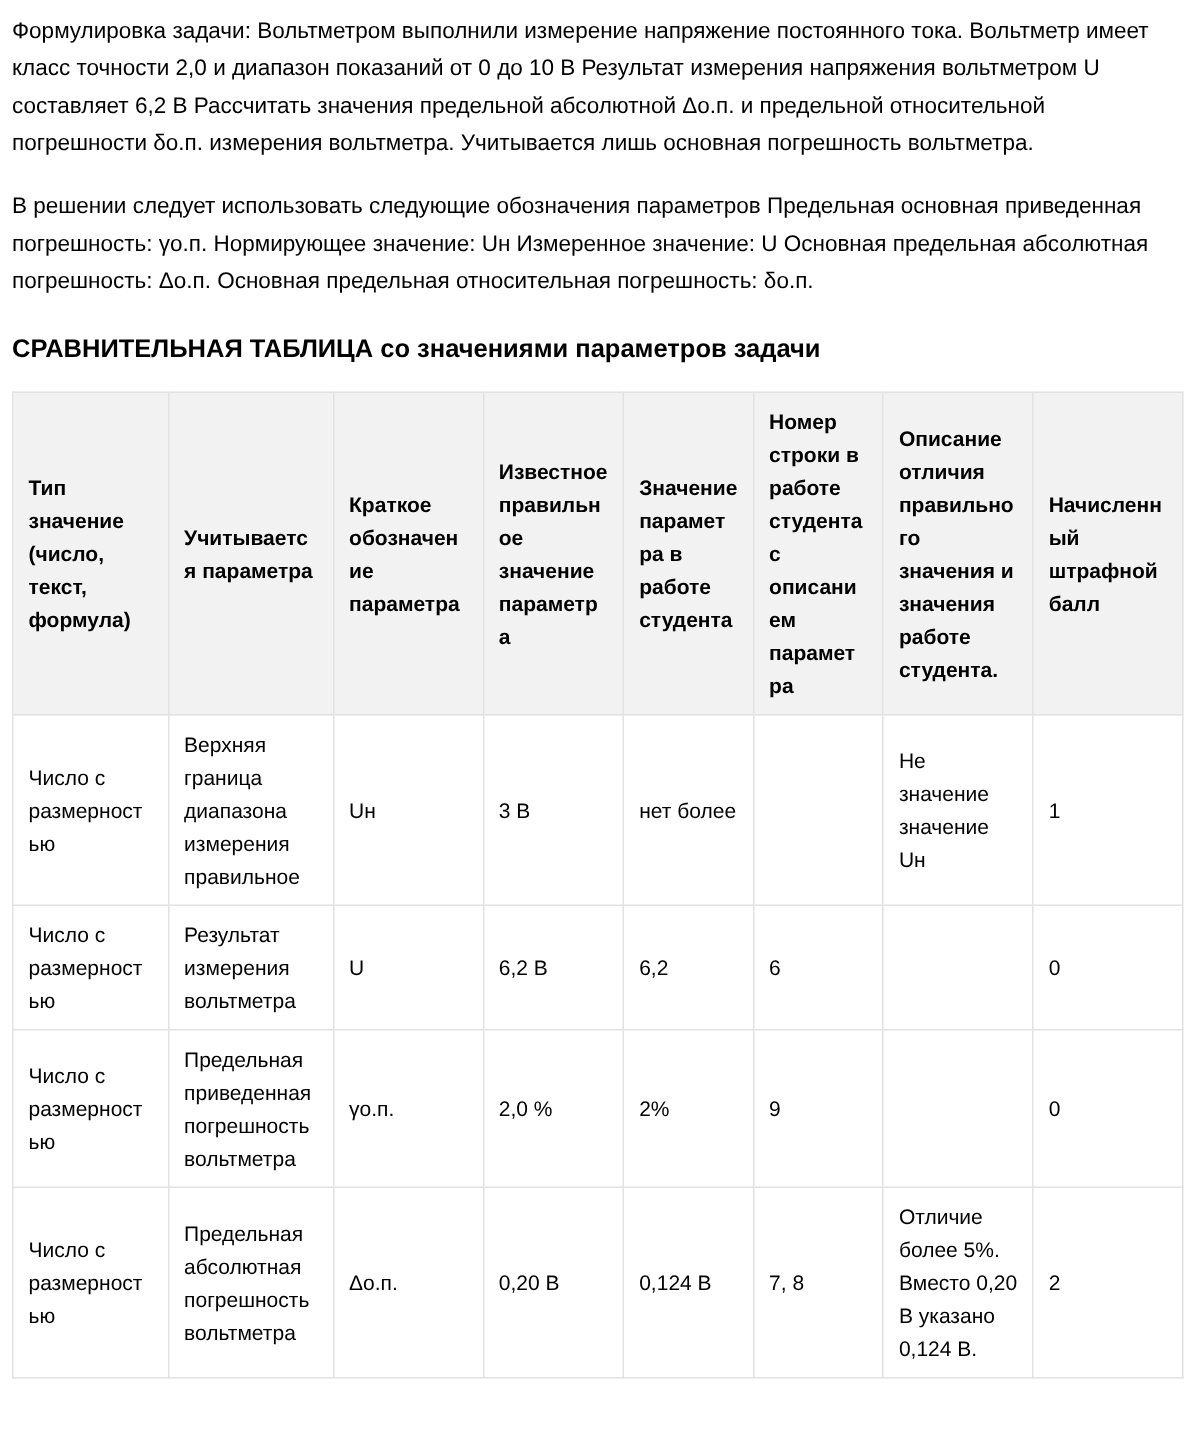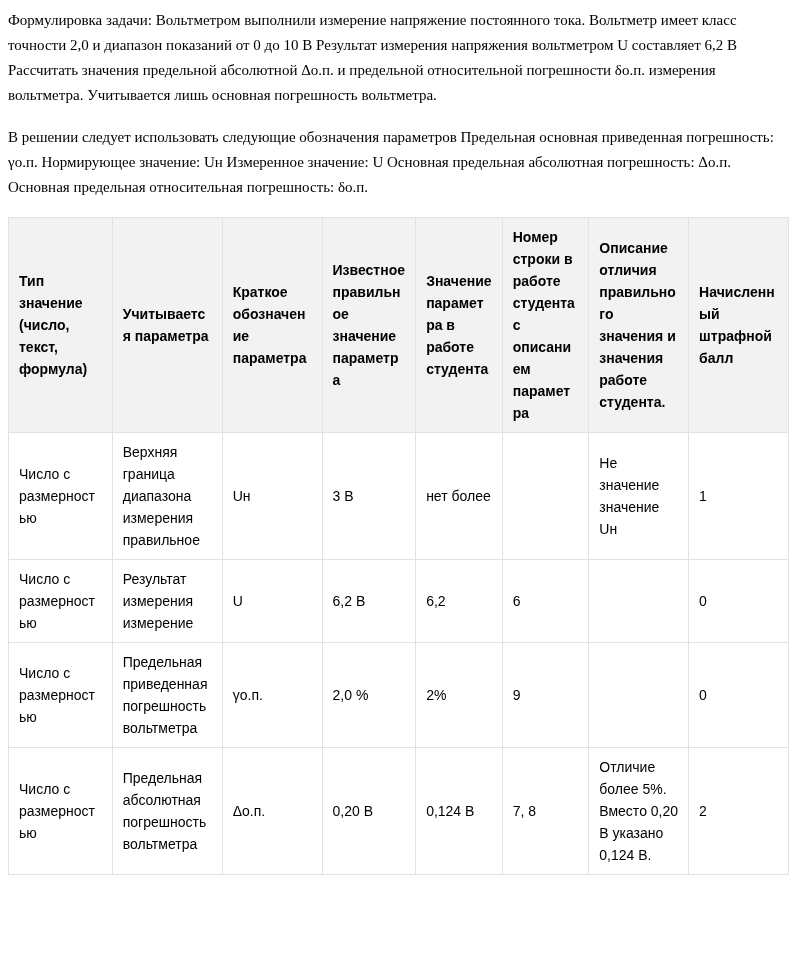--- a/index.html
+++ b/index.html
@@ -11,21 +11,20 @@
   }
   .page {
     width: 797px;
     box-sizing: border-box;
     padding: 8px;
   }
   .para {
     font-size: 15px;
     line-height: 25px;
     margin: 0 0 17px 0;
-    font-family: Liberation Serif, serif;
   }
   .student-line {
     font-size: 15px;
     line-height: 20px;
     margin: 0 0 21px 0;
   }
   .table-title {
     font-size: 17px;
     font-weight: bold;
     line-height: 22px;
@@ -58,20 +57,21 @@
 </head>
 <body>
 
 <div class="page">
 
 
   <p class="para">Формулировка задачи: Вольтметром выполнили измерение напряжение постоянного тока. Вольтметр имеет класс точности 2,0 и диапазон показаний от 0 до 10 В Результат измерения напряжения вольтметром U составляет 6,2 В Рассчитать значения предельной абсолютной Δо.п. и предельной относительной погрешности δо.п. измерения вольтметра. Учитывается лишь основная погрешность вольтметра.</p>
 
   <p class="para">В решении следует использовать следующие обозначения параметров Предельная основная приведенная погрешность: γо.п. Нормирующее значение: Uн Измеренное значение: U Основная предельная абсолютная погрешность: Δо.п. Основная предельная относительная погрешность: δо.п.</p>
 
+  <h2 class="table-title">СРАВНИТЕЛЬНАЯ ТАБЛИЦА со значениями параметров задачи</h2>
 
   <table class="cmp">
     <colgroup>
       <col style="width:13.3%">
       <col style="width:14.1%">
       <col style="width:12.8%">
       <col style="width:12.0%">
       <col style="width:11.1%">
       <col style="width:11.1%">
       <col style="width:12.8%">
@@ -95,21 +95,21 @@
         <td>Верхняя граница диапазона измерения правильное</td>
         <td>Uн</td>
         <td>3 В</td>
         <td>нет более</td>
         <td></td>
         <td>Не значение значение Uн</td>
         <td>1</td>
       </tr>
       <tr class="r1">
         <td>Число с размерностью</td>
-        <td>Результат измерения измерение</td>
+        <td>Результат измерения вольтметра</td>
         <td>U</td>
         <td>6,2 В</td>
         <td>6,2</td>
         <td>6</td>
         <td></td>
         <td>0</td>
       </tr>
       <tr class="r2">
         <td>Число с размерностью</td>
         <td>Предельная приведенная погрешность вольтметра</td>

